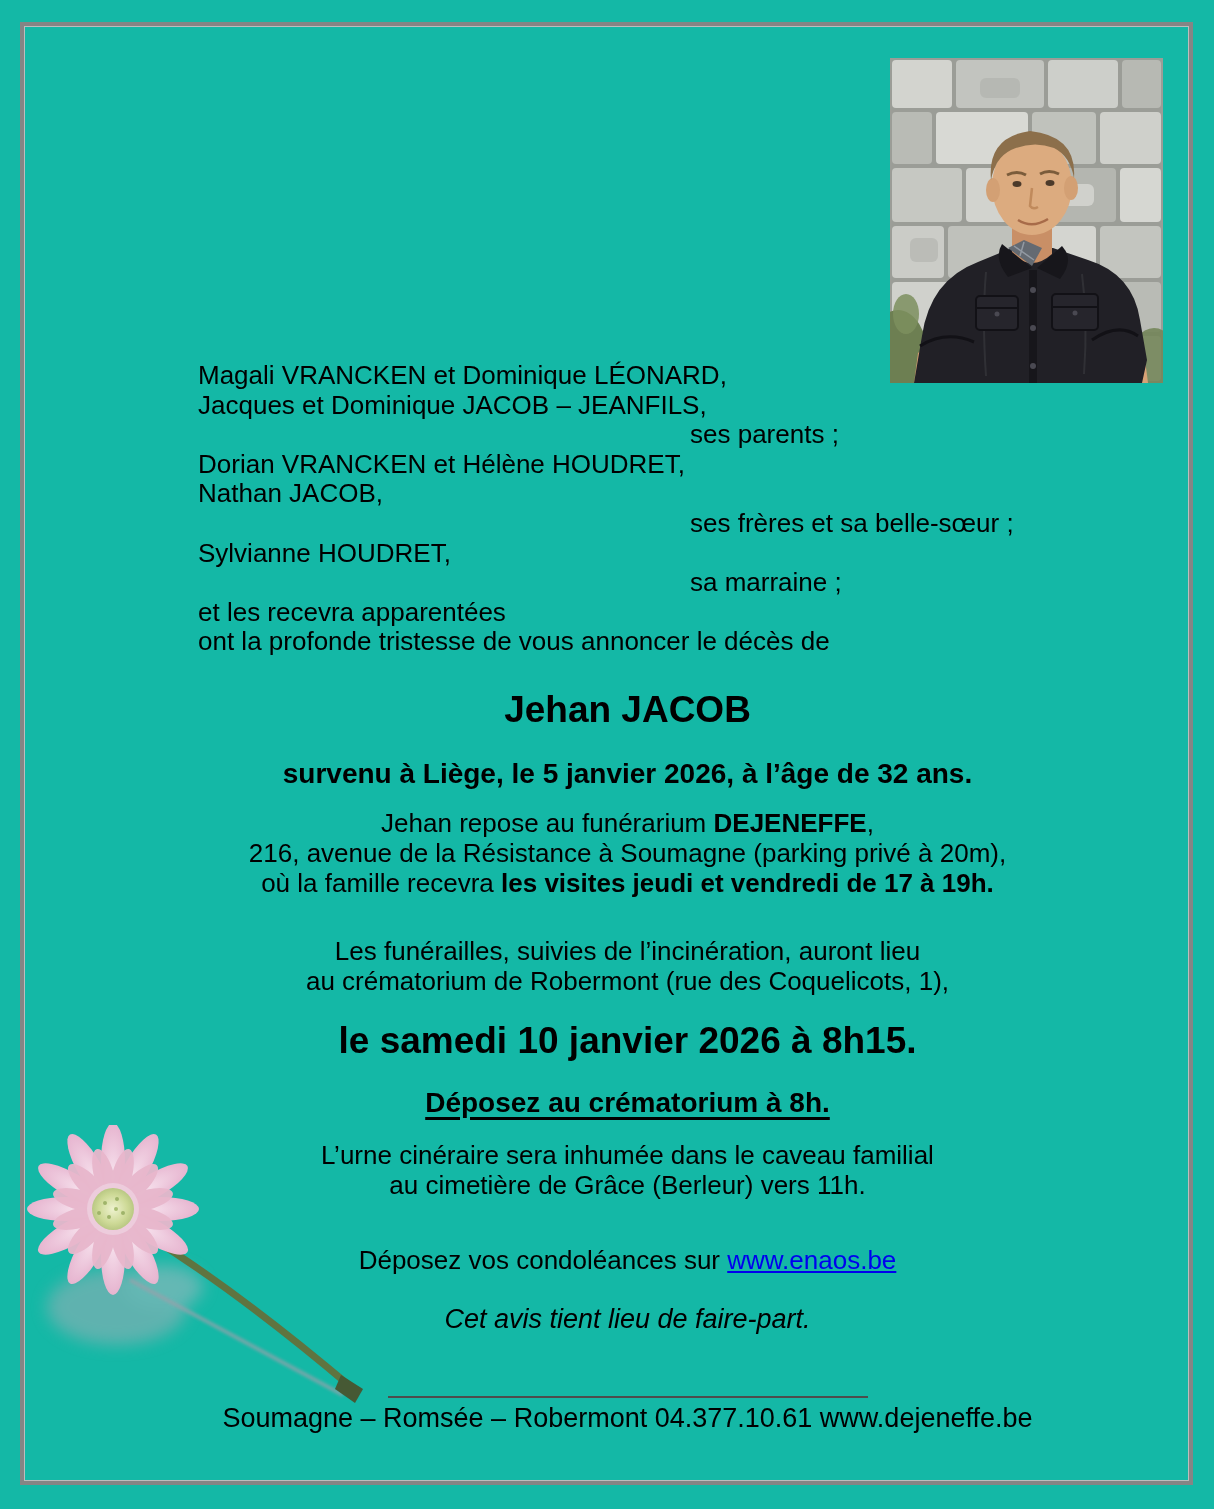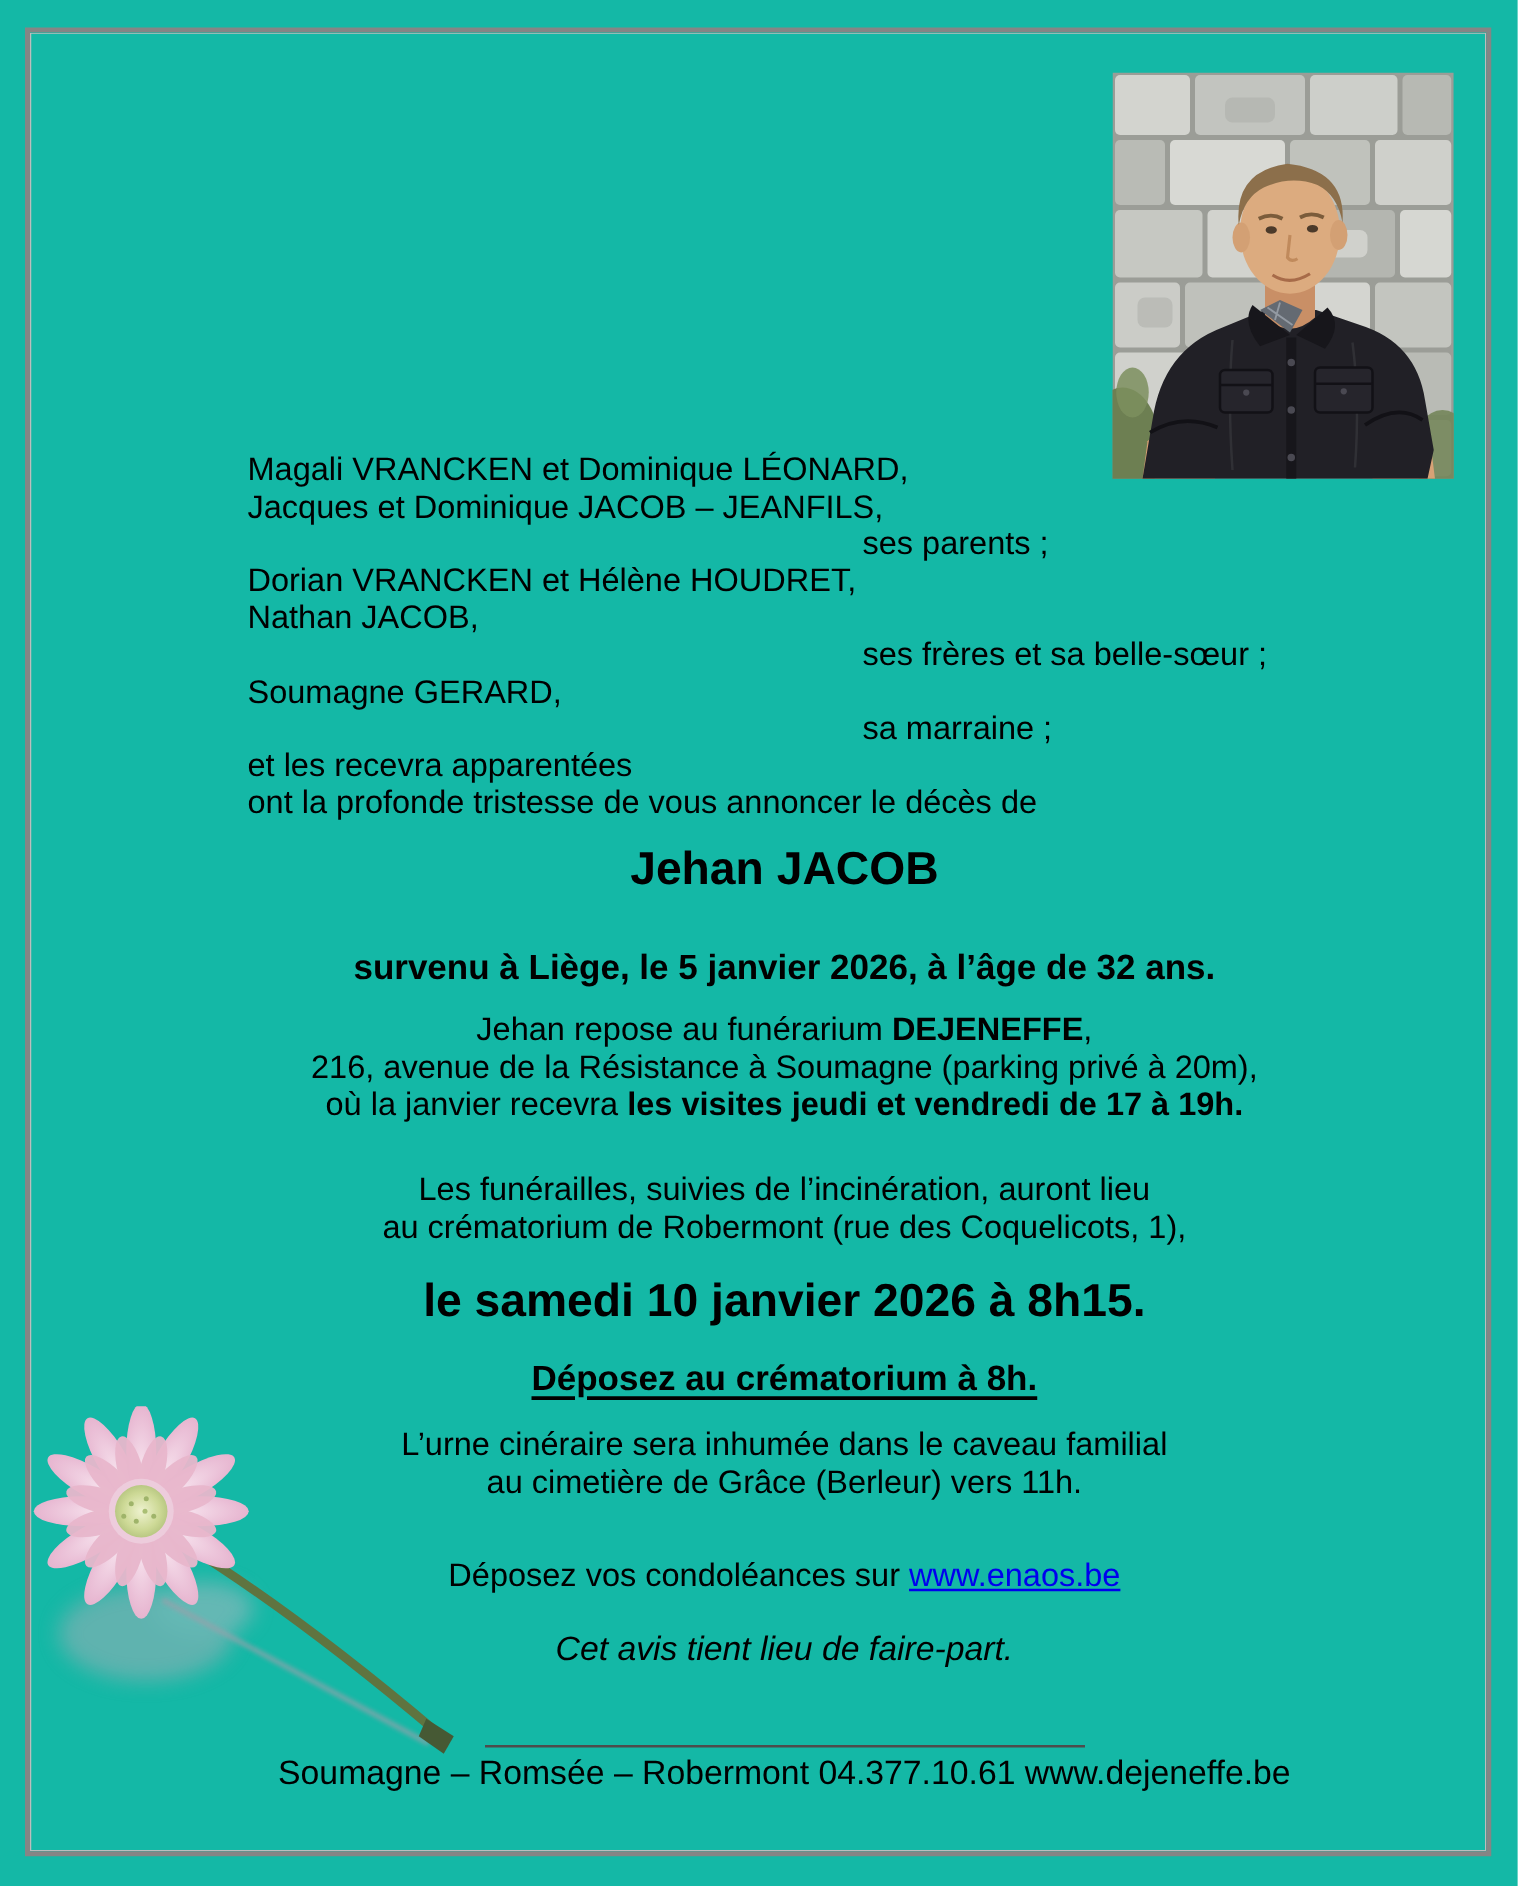--- a/index.html
+++ b/index.html
@@ -22,21 +22,21 @@
   .flower{position:absolute;left:25px;top:1125px;width:350px;height:290px;}
 
   .names{
     position:absolute;left:198px;top:361px;
     font-size:26px;line-height:29.6px;white-space:nowrap;
   }
   .names .indent{margin-left:492px;}
 
   .center{position:absolute;left:210px;width:835px;text-align:center;}
 
-  .deceased{top:675px;font-size:37px;font-weight:bold;line-height:40px;}
+  .deceased{top:690px;font-size:37px;font-weight:bold;line-height:40px;}
   .deathline{top:758px;font-size:28px;font-weight:bold;line-height:32px;}
   .para{font-size:26px;line-height:30px;}
   .repose{top:808px;}
   .funeral{top:936px;}
   .dateline{top:1020px;font-size:37px;font-weight:bold;line-height:42px;}
   .meeting{top:1087px;font-size:28px;font-weight:bold;line-height:32px;}
   .meeting span{text-decoration:underline;text-decoration-thickness:2.5px;text-underline-offset:5px;}
   .urn{top:1140px;}
   .condol{top:1245px;}
   .condol a{color:#0000ee;text-decoration:underline;cursor:pointer;}
@@ -133,33 +133,33 @@
     </svg>
   </div>
 
   <div class="names">
     <div>Magali VRANCKEN et Dominique LÉONARD,</div>
     <div>Jacques et Dominique JACOB – JEANFILS,</div>
     <div class="indent">ses parents ;</div>
     <div>Dorian VRANCKEN et Hélène HOUDRET,</div>
     <div>Nathan JACOB,</div>
     <div class="indent">ses frères et sa belle-sœur ;</div>
-    <div>Soumagne GERARD,</div>
+    <div>Sylvianne HOUDRET,</div>
     <div class="indent">sa marraine ;</div>
     <div>et les recevra apparentées</div>
     <div>ont la profonde tristesse de vous annoncer le décès de</div>
   </div>
 
   <div class="center deceased">Jehan JACOB</div>
   <div class="center deathline">survenu à Liège, le 5 janvier 2026, à l’âge de 32 ans.</div>
 
   <div class="center para repose">
     <div><span>Jehan repose au funérarium </span><b>DEJENEFFE</b><span>,</span></div>
     <div>216, avenue de la Résistance à Soumagne (parking privé à 20m),</div>
-    <div><span>où la janvier recevra </span><b>les visites jeudi et vendredi de 17 à 19h.</b></div>
+    <div><span>où la famille recevra </span><b>les visites jeudi et vendredi de 17 à 19h.</b></div>
   </div>
 
   <div class="center para funeral">
     <div>Les funérailles, suivies de l’incinération, auront lieu</div>
     <div>au crématorium de Robermont (rue des Coquelicots, 1),</div>
   </div>
 
   <div class="center dateline">le samedi 10 janvier 2026 à 8h15.</div>
   <div class="center meeting"><span>Déposez au crématorium à 8h.</span></div>
 

